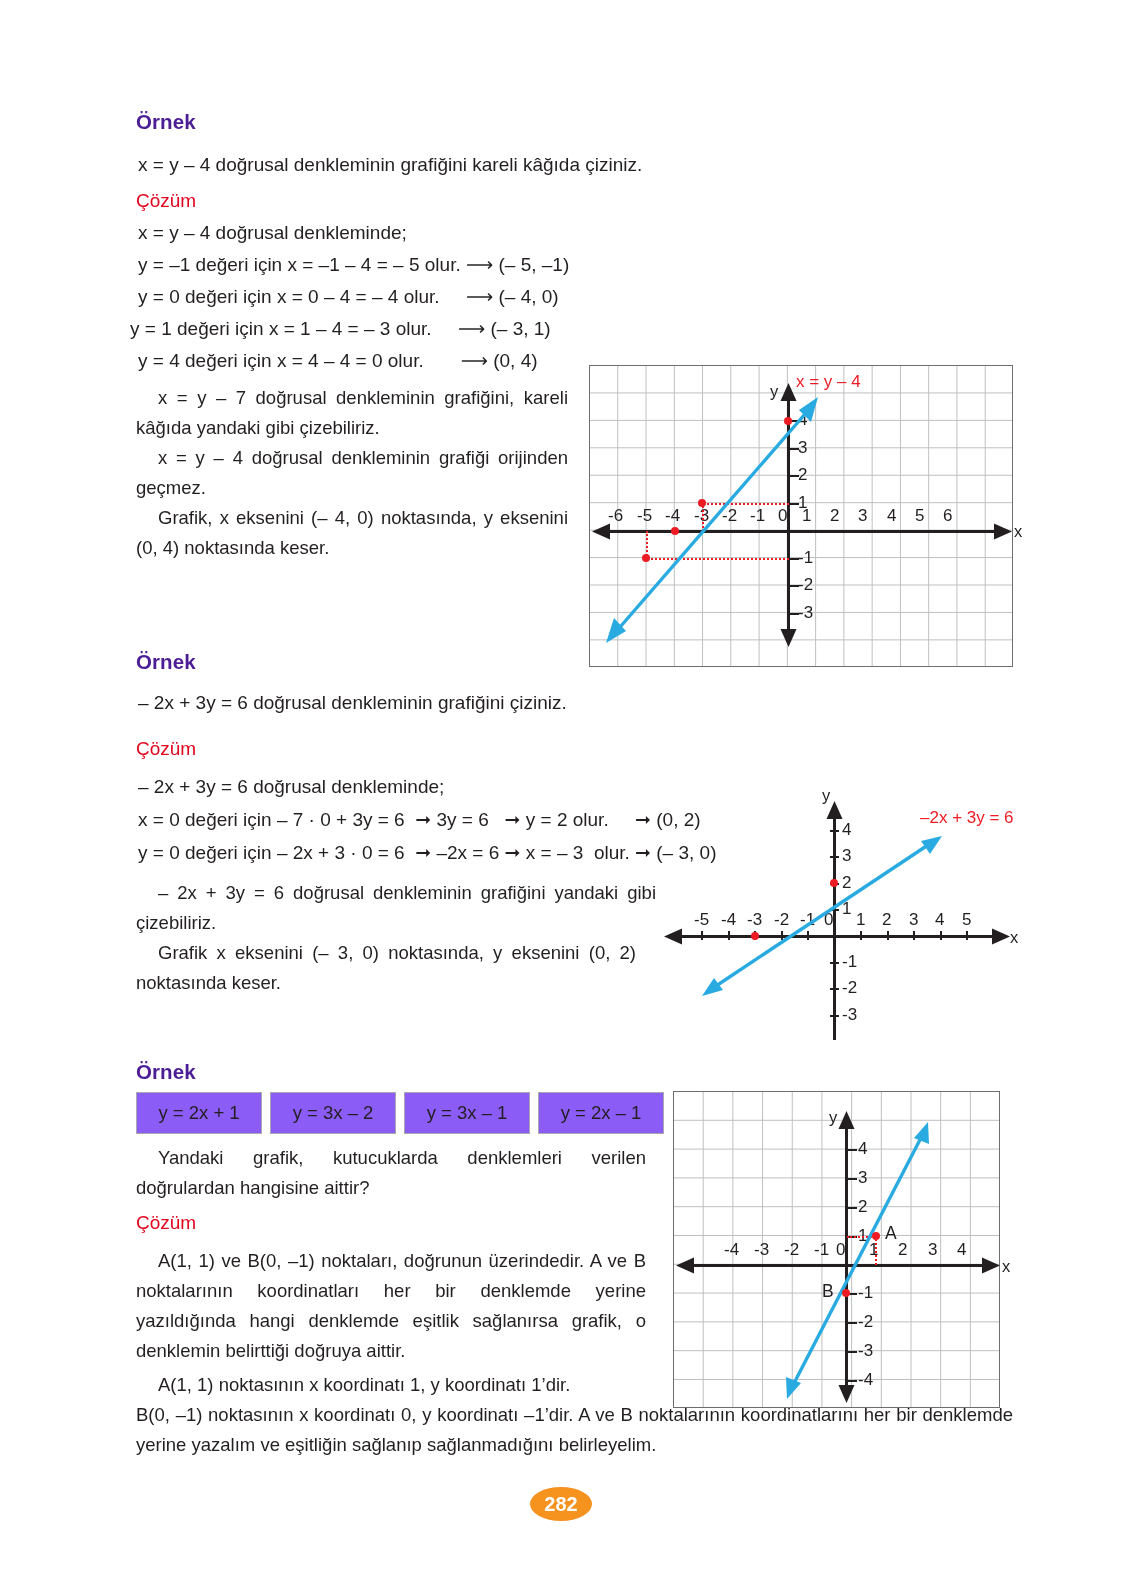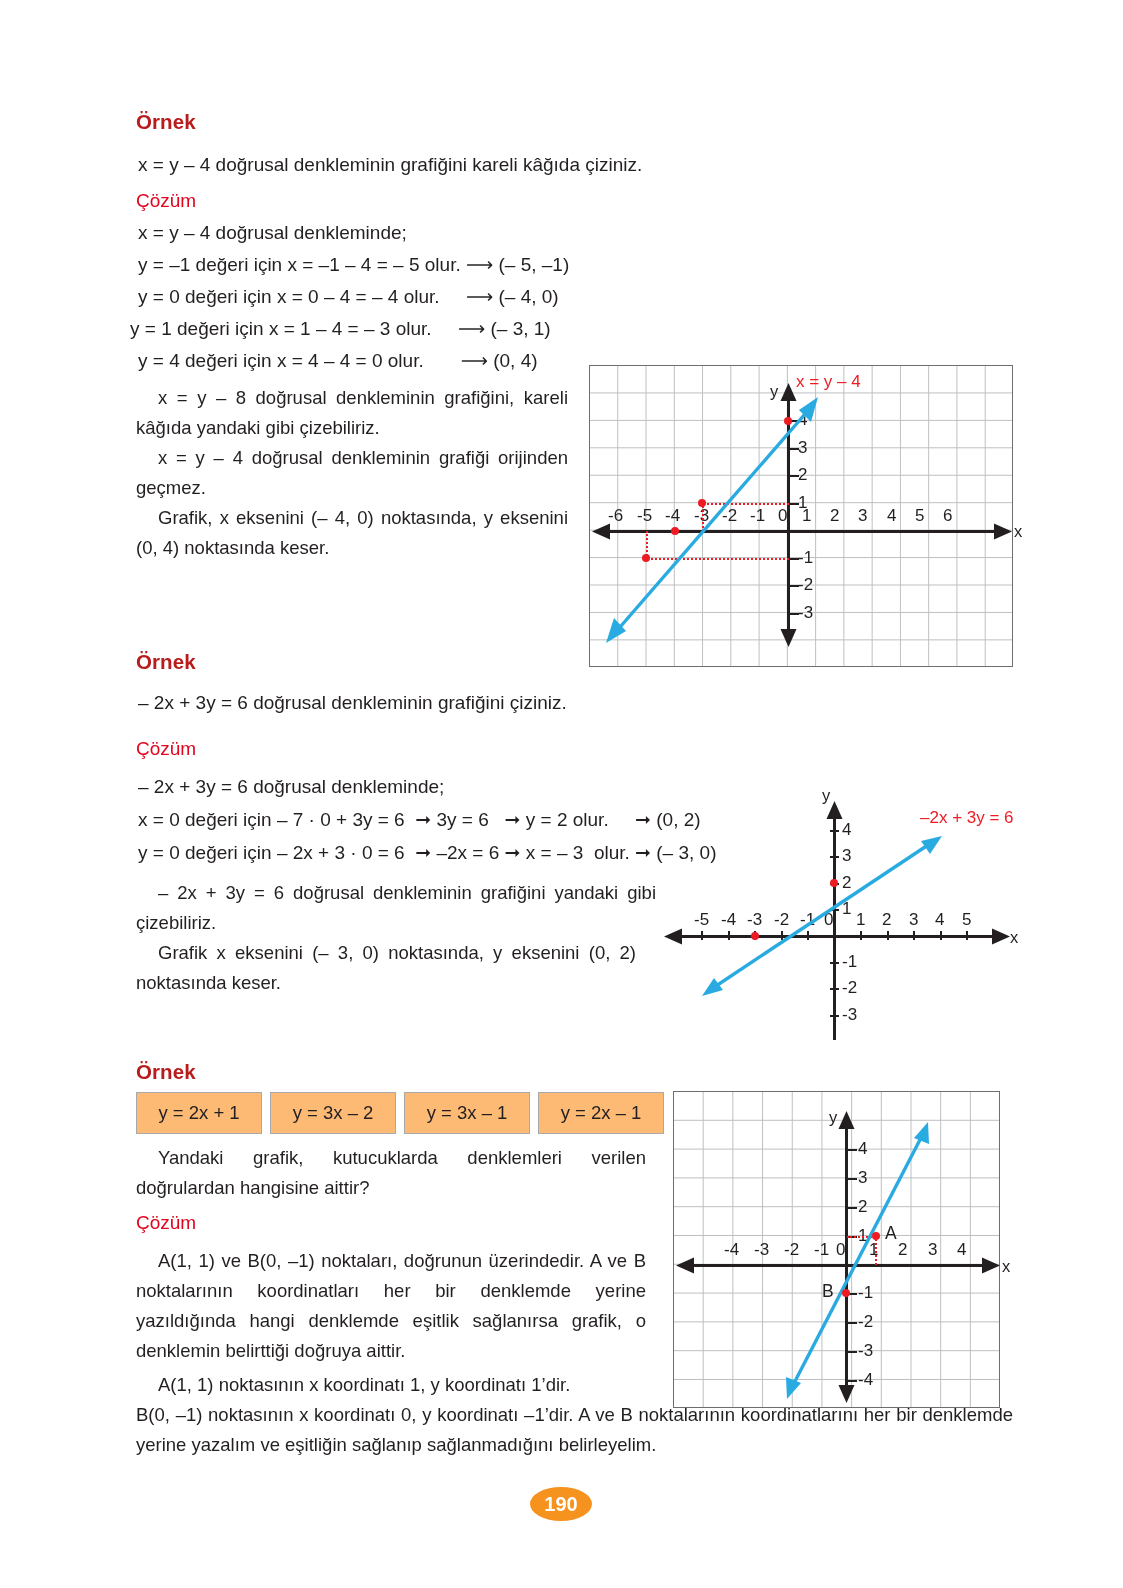--- a/index.html
+++ b/index.html
@@ -8,21 +8,21 @@
     width:1123px; height:1588px;
     background:#ffffff;
     font-family:"Liberation Sans", sans-serif;
     color:#231f20;
     position:relative;
     overflow:hidden;
   }
   .page { position:absolute; inset:0; }
 
   .heading {
-    color:#b91c1c;
+    color:#4c1d95;
     font-weight:bold;
     font-size:20.5px;
     letter-spacing:.1px;
   }
   .solve {
     color:#e1051e;
     font-size:19px;
   }
   .ln { font-size:19px; line-height:1.0; white-space:pre; }
   .para {
@@ -60,21 +60,21 @@
   .dot { position:absolute; width:8px; height:8px; border-radius:50%; background:#ed1c24; }
   .eqlabel { position:absolute; color:#ed1c24; font-size:17px; white-space:nowrap; }
   .ptlabel { position:absolute; font-size:17.5px; color:#231f20; }
 
   .dash-h { position:absolute; height:0; border-top:2.2px dotted #ed1c24; }
   .dash-v { position:absolute; width:0; border-left:2.2px dotted #ed1c24; }
 
   
   .boxrow { position:absolute; display:flex; gap:8px; }
   .optbox {
-    background:#fdba74;
+    background:#8b5cf6;
     border:1.2px solid #a7a9ac;
     font-size:18.5px;
     color:#231f20;
     display:flex; align-items:center; justify-content:center;
     height:42px;
     padding:0 14px;
   }
 
   .pagenum {
     position:absolute;
@@ -96,21 +96,21 @@
   <div class="abs ln" style="left:138px; top:155px;">x = y – 4 doğrusal denkleminin grafiğini kareli kâğıda çiziniz.</div>
 
   <div class="abs solve" style="left:136px; top:190px;">Çözüm</div>
 
   <div class="abs ln" style="left:138px; top:223px;">x = y – 4 doğrusal denkleminde;</div>
   <div class="abs ln" style="left:138px; top:255px;">y = –1 değeri için x = –1 – 4 = – 5 olur. ⟶ (– 5, –1)</div>
   <div class="abs ln" style="left:138px; top:287px;">y = 0 değeri için x = 0 – 4 = – 4 olur.     ⟶ (– 4, 0)</div>
   <div class="abs ln" style="left:130px; top:319px;">y = 1 değeri için x = 1 – 4 = – 3 olur.     ⟶ (– 3, 1)</div>
   <div class="abs ln" style="left:138px; top:351px;">y = 4 değeri için x = 4 – 4 = 0 olur.       ⟶ (0, 4)</div>
 
-  <div class="abs para indent" style="left:136px; top:383px; width:432px;">x = y – 8 doğrusal denkleminin grafiğini, kareli kâğıda yandaki gibi çizebiliriz.</div>
+  <div class="abs para indent" style="left:136px; top:383px; width:432px;">x = y – 7 doğrusal denkleminin grafiğini, kareli kâğıda yandaki gibi çizebiliriz.</div>
   <div class="abs para indent" style="left:136px; top:443px; width:432px;">x = y – 4 doğrusal denkleminin grafiği orijinden geçmez.</div>
   <div class="abs para indent" style="left:136px; top:503px; width:432px;">Grafik, x eksenini (– 4, 0) noktasında, y eksenini (0, 4) noktasında keser.</div>
 
   <div class="gridbox" style="left:589px; top:365px; width:424px; height:302px;
               background-size:28.27px 27.45px;">
     <div class="plane-inner">
 
       <div class="axis-h" style="left:14px; top:164px; width:396px;"></div>
 
       <svg style="position:absolute;left:2px;top:157px;" width="20" height="17" viewBox="0 0 20 17">
@@ -339,15 +339,15 @@
       </svg>
 
       <div class="dot" style="left:198px; top:140px;"></div>
       <div class="ptlabel" style="left:211px; top:131px;">A</div>
 
       <div class="dot" style="left:168px; top:197px;"></div>
       <div class="ptlabel" style="left:148px; top:189px;">B</div>
     </div>
   </div>
 
-  <div class="pagenum" style="left:530px; top:1487px;">190</div>
+  <div class="pagenum" style="left:530px; top:1487px;">282</div>
 
 </div>
 
 </body></html>

